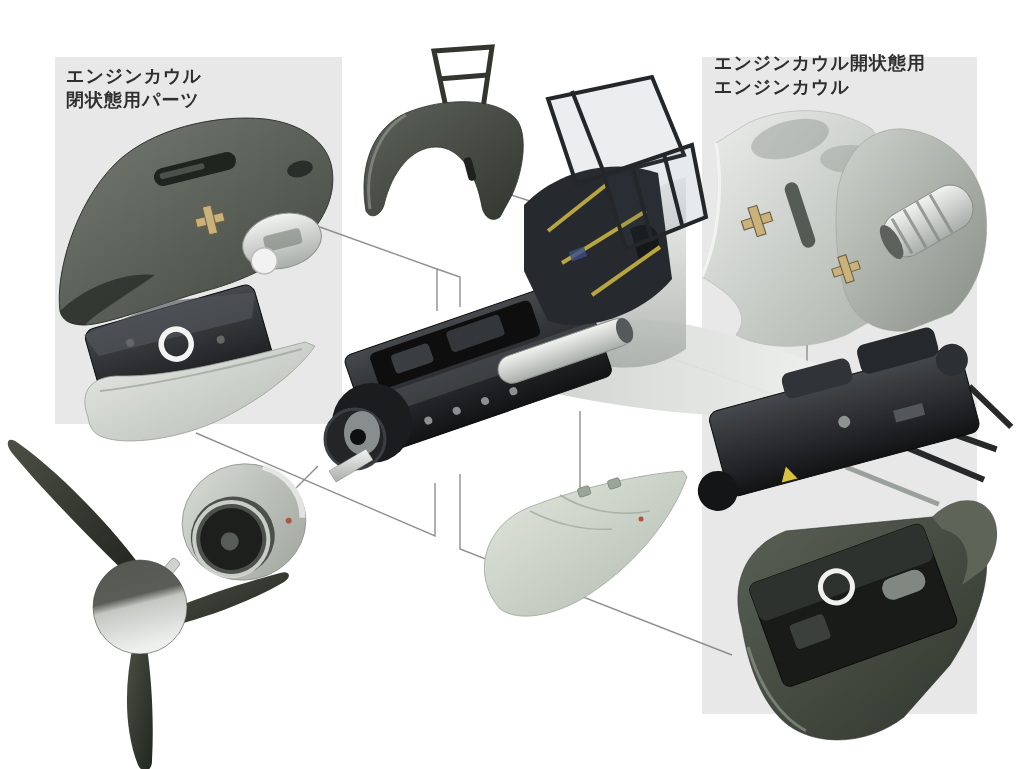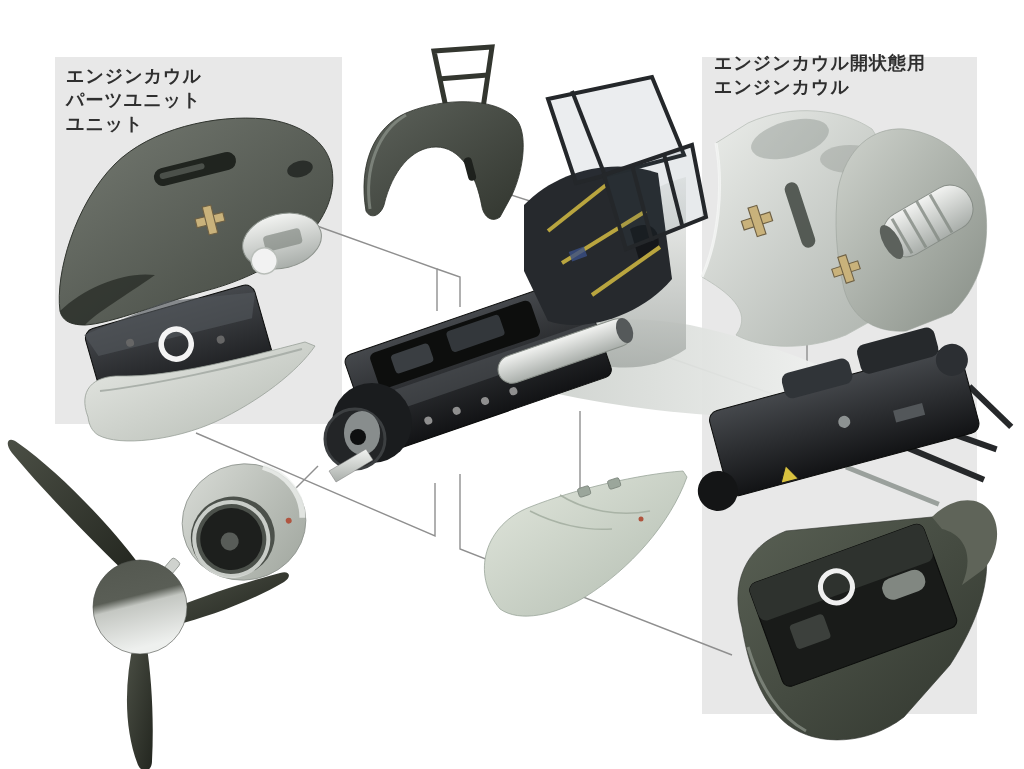--- a/index.html
+++ b/index.html
@@ -31,22 +31,21 @@
 </head>
 <body>
 
 <div class="stage">
 
   <div class="panel panel-left"></div>
   <div class="panel panel-right"></div>
 
   <div class="panel-label label-left">
     <span>エンジンカウル</span>
-    <span>パーツユニット</span>
-    <span>ユニット</span>
+    <span>閉状態用パーツ</span>
   </div>
   <div class="panel-label label-right">
     <span>エンジンカウル開状態用</span>
     <span>エンジンカウル</span>
   </div>
 
   <svg class="art" width="1024" height="769" viewBox="0 0 1024 769">
     <defs>
       <linearGradient id="lgDarkCowl" x1="0" y1="0" x2="1" y2="1">
         <stop offset="0" stop-color="#757a72"></stop>

